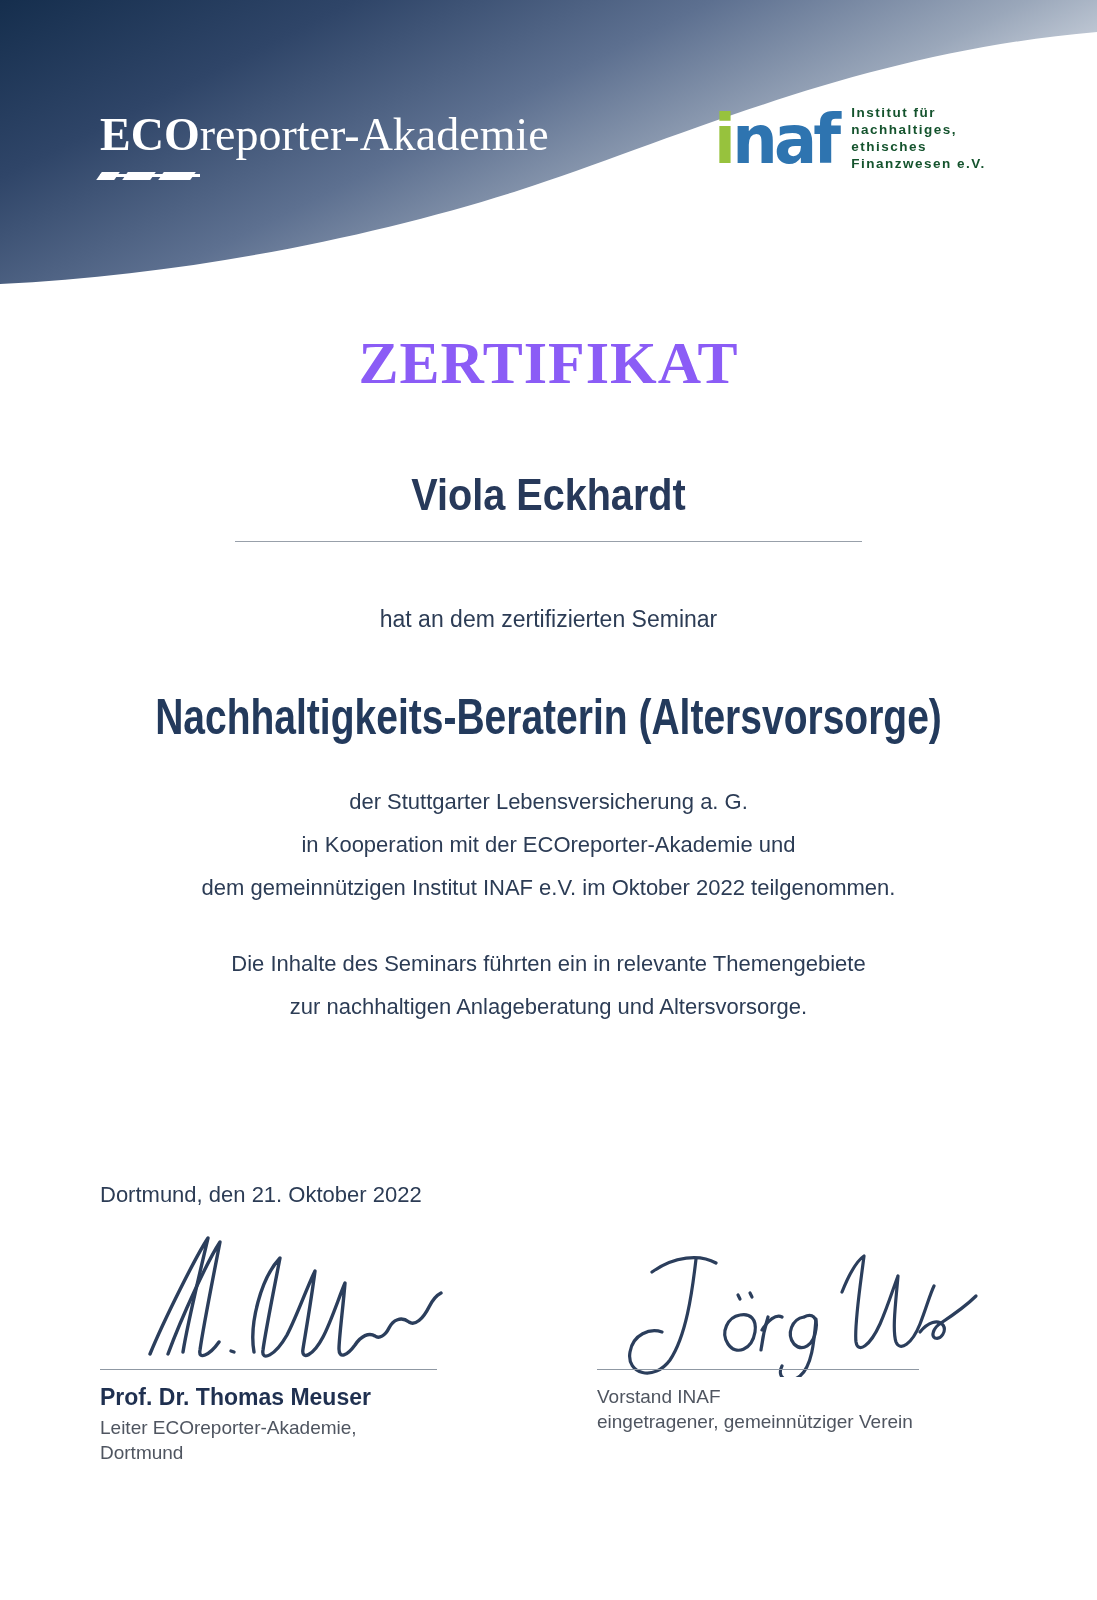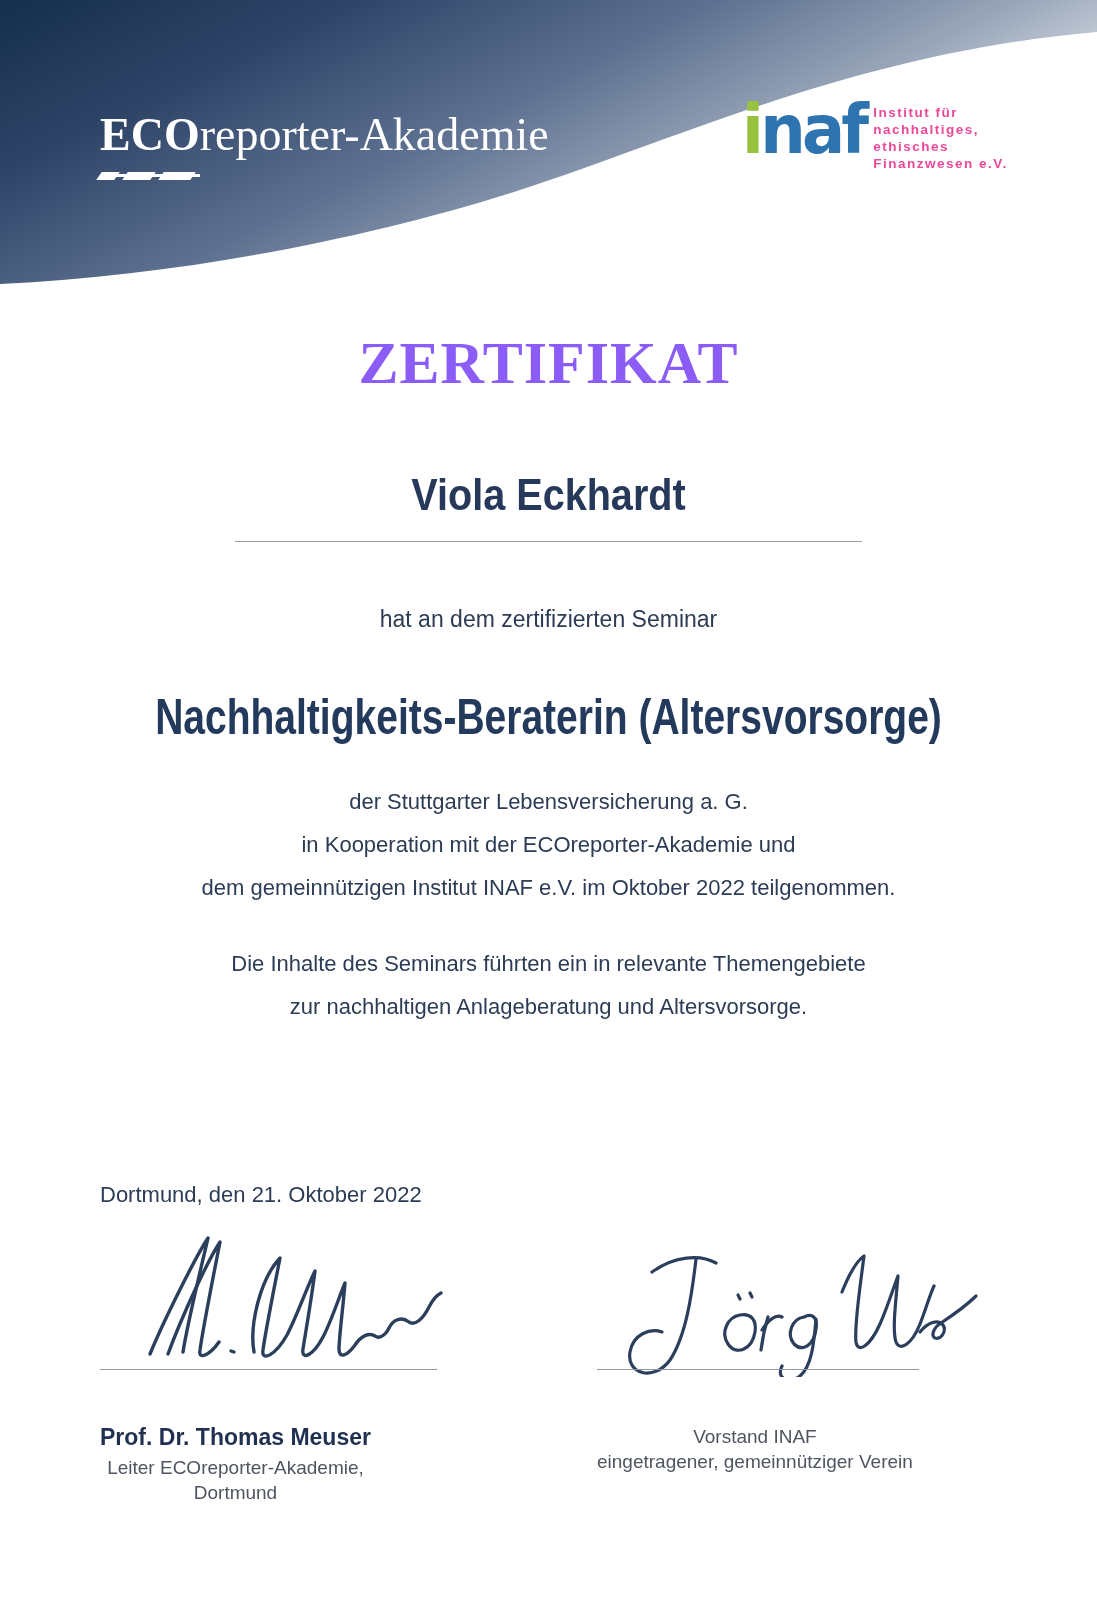--- a/index.html
+++ b/index.html
@@ -21,33 +21,33 @@
     font-size:46px;line-height:1;
     white-space:nowrap;
   }
   .eco-bold{font-weight:bold;border-bottom:3px solid #ffffff;padding-bottom:14px;}
   .eco-dashes{position:absolute;left:99px;top:172px;display:flex;gap:8px;}
   .eco-dash{height:8px;background:#ffffff;transform:skewX(-35deg);}
   .eco-dash.d1{width:18px;}
   .eco-dash.d2{width:28px;}
   .eco-dash.d3{width:32px;}
 
-  .inaf{position:absolute;left:742px;top:88px;display:flex;align-items:center;}
+  .inaf{position:absolute;left:714px;top:88px;display:flex;align-items:flex-end;}
   .inaf-word{
     font-family:"DejaVu Sans",sans-serif;
     font-weight:bold;font-size:68px;line-height:0.92;
     letter-spacing:-4px;transform:scaleX(0.94);transform-origin:left top;
     white-space:nowrap;
   }
   .inaf-i{color:#97c23d;}
   .inaf-naf{color:#2e74b0;}
   .inaf-tagline{
-    margin-top:16px;
+    margin-left:6px;margin-top:16px;
     font-size:13.5px;font-weight:bold;letter-spacing:1.5px;
-    line-height:17px;color:#ec4899;white-space:nowrap;
+    line-height:17px;color:#14532d;white-space:nowrap;
   }
 
   
   .centered{position:absolute;left:0;width:1097px;text-align:center;}
   .title{
     top:300px;
     font-family:"Liberation Serif",serif;font-weight:bold;
     font-size:60px;letter-spacing:1px;color:#8b5cf6;margin-top:29px;
   }
   .recipient-name{
@@ -68,21 +68,21 @@
   .description{top:942px;font-size:22px;line-height:43px;color:#2c3c55;}
 
   
   .date-line{position:absolute;left:100px;top:1182px;font-size:22px;color:#2c3c55;}
   .sig-svg{position:absolute;}
   .sig-svg.left{left:102px;top:1232px;}
   .sig-svg.right{left:590px;top:1232px;}
   .sig-rule{position:absolute;top:1369px;height:1px;background:#8f98a3;}
   .sig-rule.left{left:100px;width:337px;}
   .sig-rule.right{left:597px;width:322px;}
-  .sig-block{position:absolute;top:1424px;text-align:center;}
+  .sig-block{position:absolute;top:1384px;}
   .sig-block.left{left:100px;}
   .sig-block.right{left:597px;}
   .sig-name{font-weight:bold;font-size:23px;color:#1f3050;margin-bottom:4px;}
   .sig-role{font-size:19px;line-height:25px;color:#4f5560;}
 </style>
 </head>
 <body>
 
 <div class="page">
 

